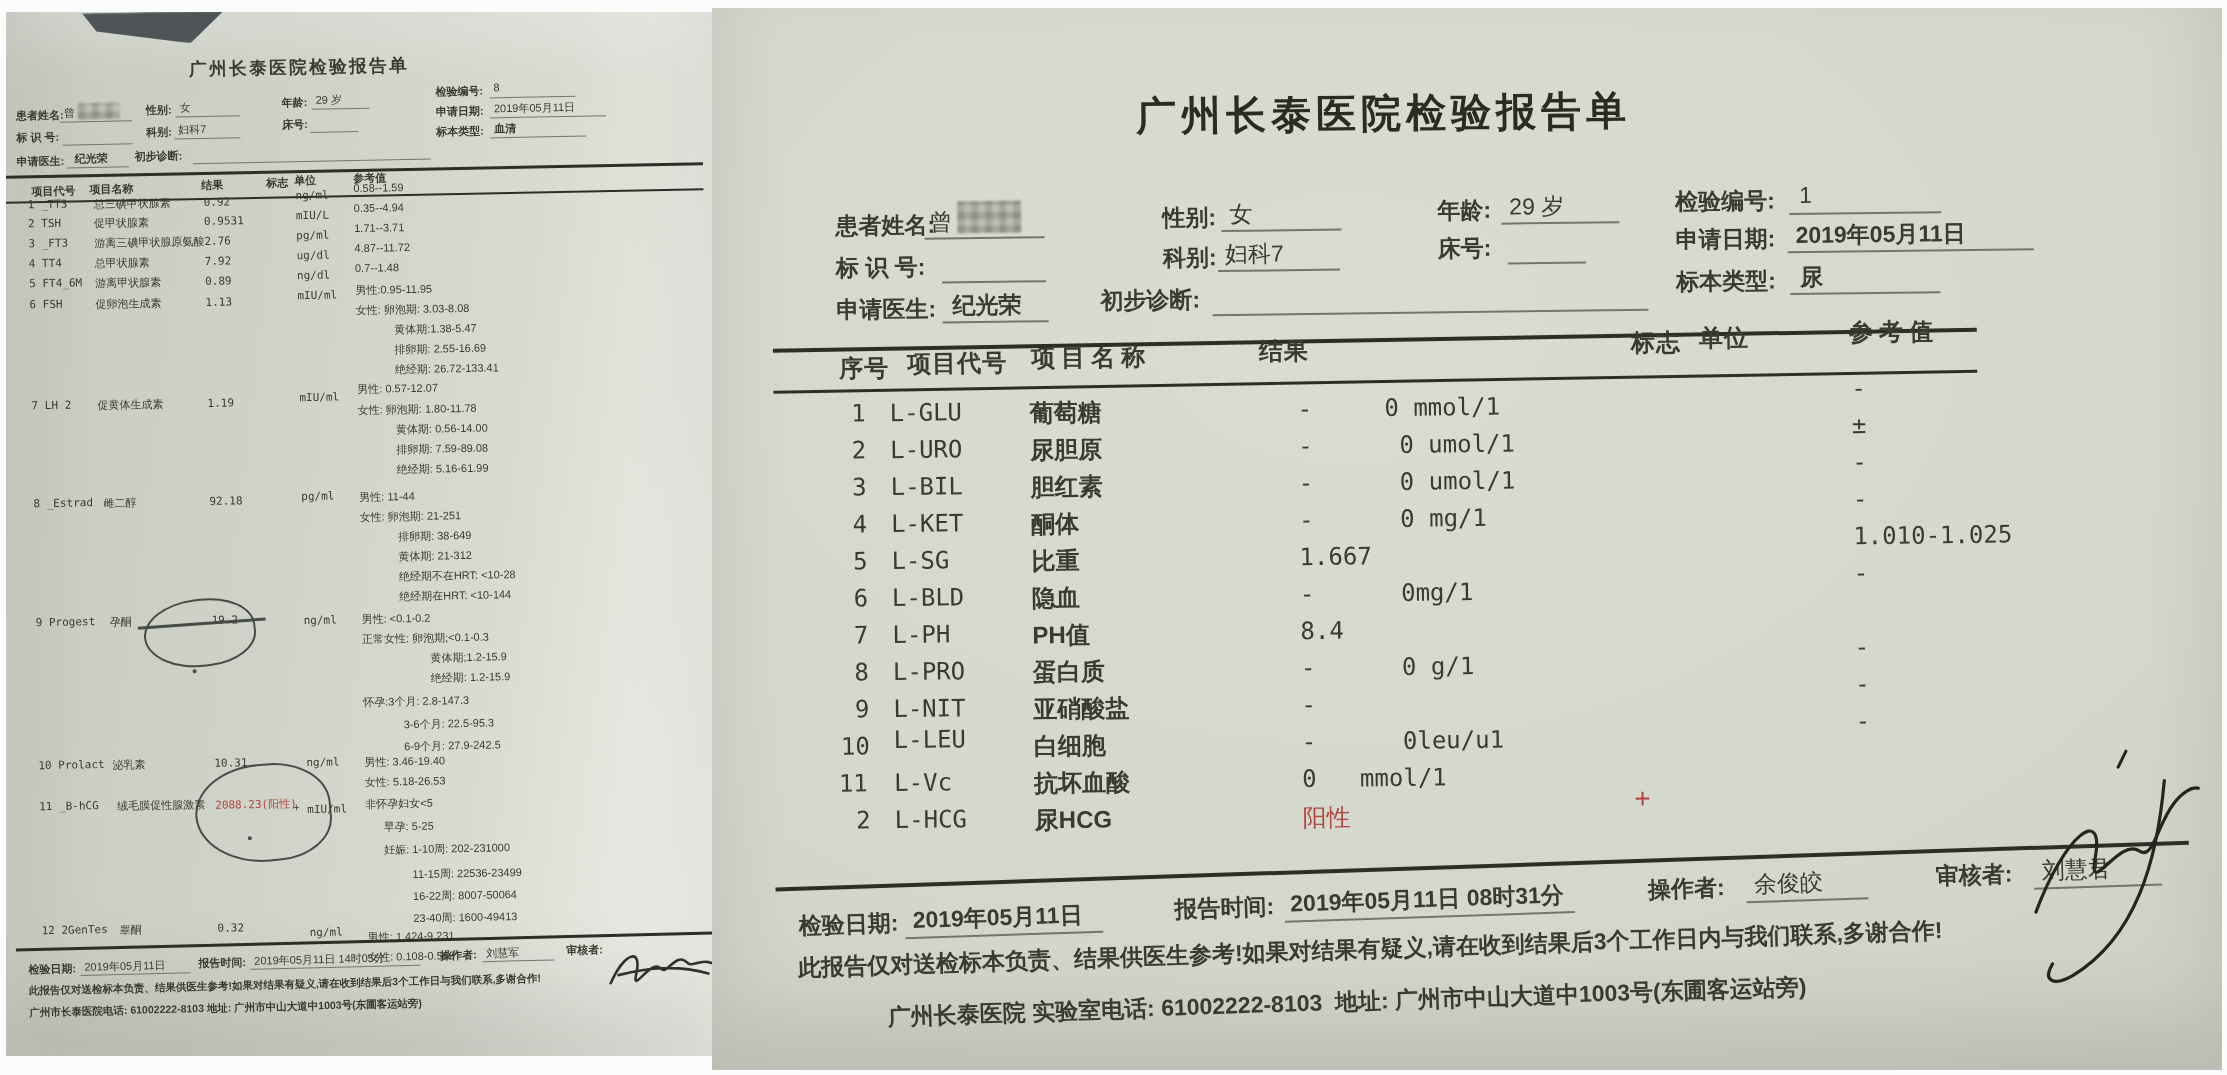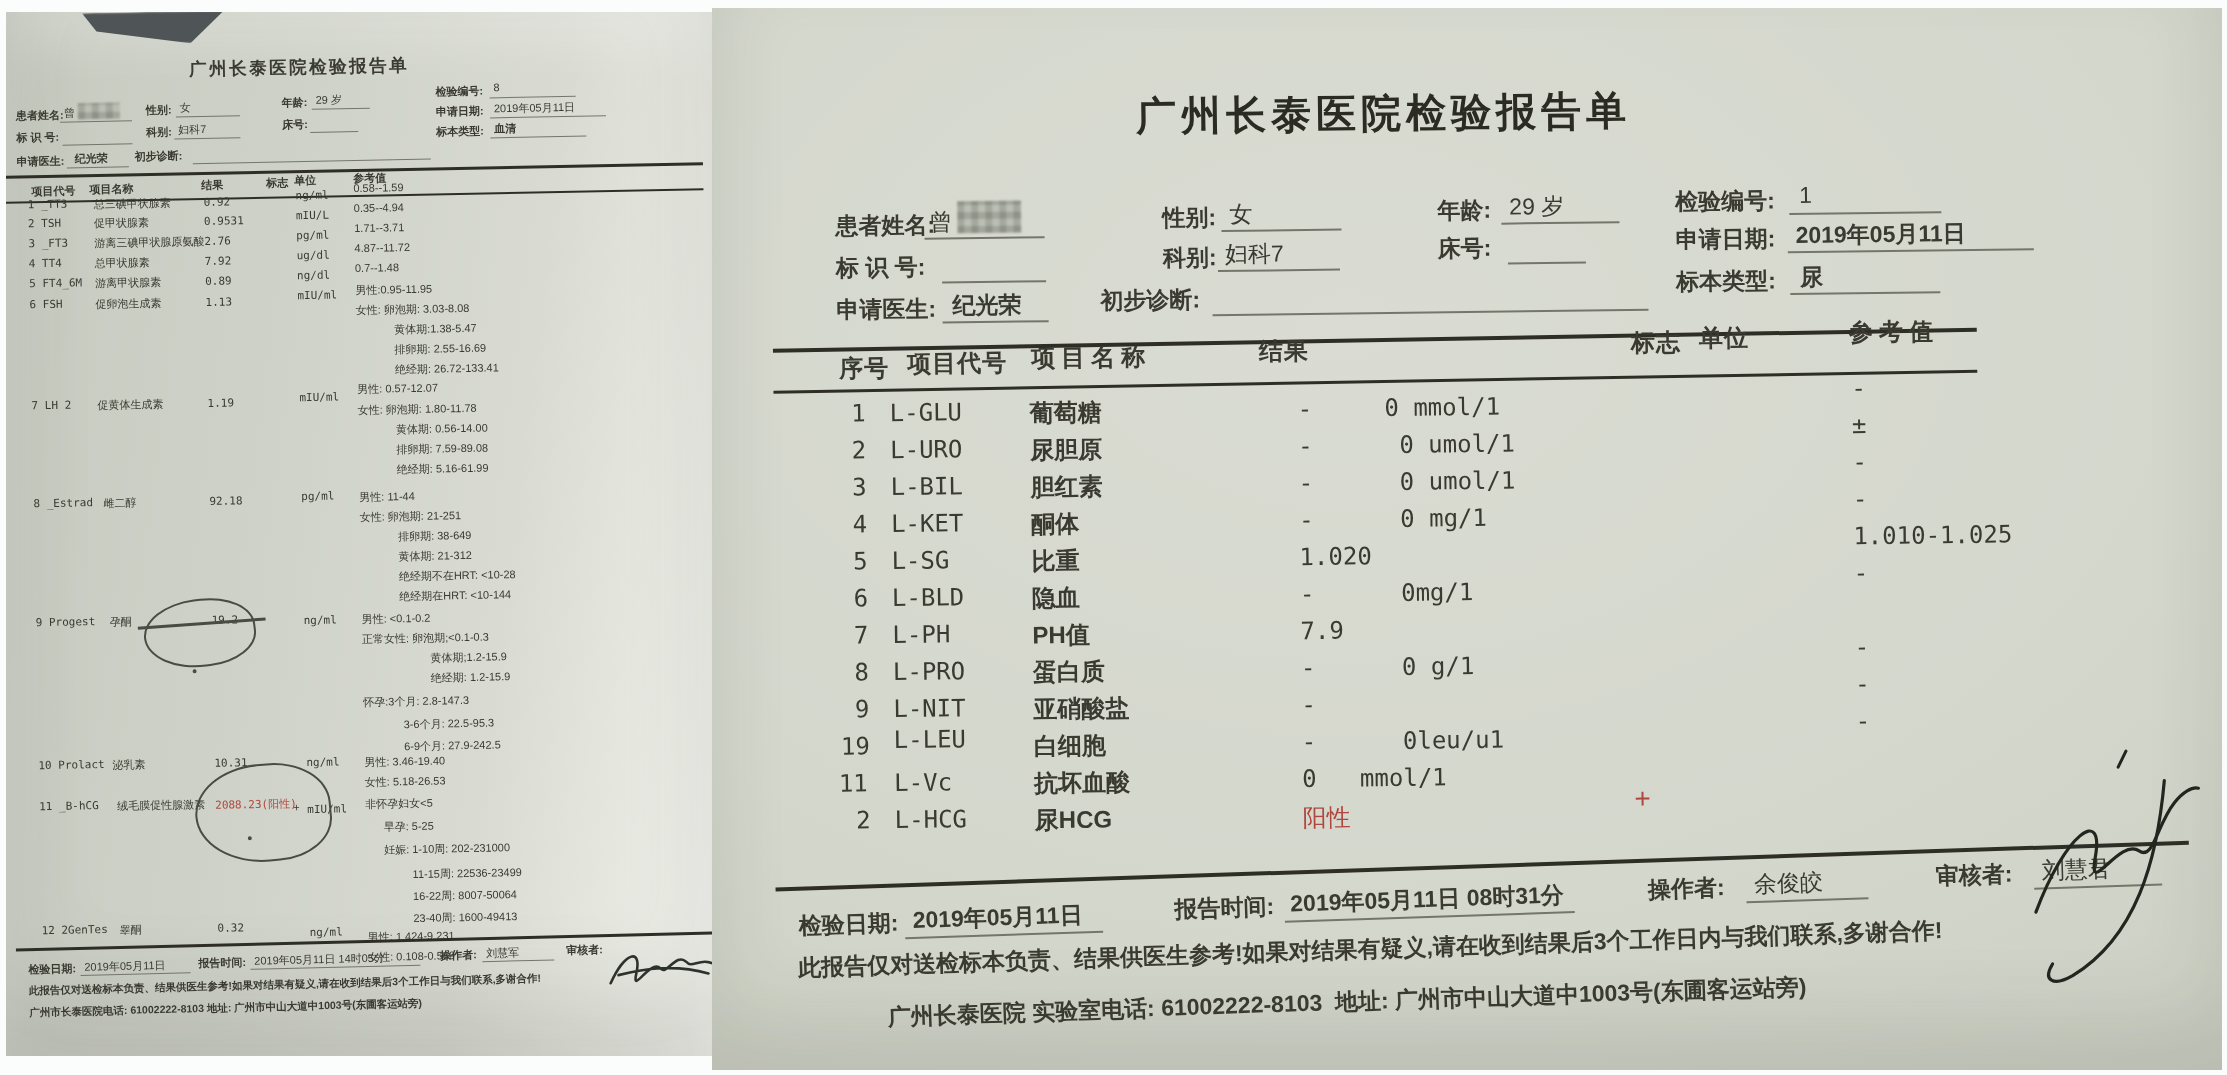--- a/index.html
+++ b/index.html
@@ -272,42 +272,42 @@
           <div class="t rt mono" style="left: 586px; top: 460px;">-      0 umol/1</div>
           <div class="t rt mono" style="left: 1140px; top: 446px;">-</div>
           <div class="t rt mono" style="left: 120px; top: 496px; width: 34px; text-align: right;">4</div>
           <div class="t rt mono" style="left: 178px; top: 496px;">L-KET</div>
           <div class="t rt" style="left: 318px; top: 496px; font-weight: bold;">酮体</div>
           <div class="t rt mono" style="left: 586px; top: 497px;">-      0 mg/1</div>
           <div class="t rt mono" style="left: 1140px; top: 483px;">-</div>
           <div class="t rt mono" style="left: 120px; top: 533px; width: 34px; text-align: right;">5</div>
           <div class="t rt mono" style="left: 178px; top: 533px;">L-SG</div>
           <div class="t rt" style="left: 318px; top: 533px; font-weight: bold;">比重</div>
-          <div class="t rt mono" style="left: 586px; top: 534px;">1.020</div>
+          <div class="t rt mono" style="left: 586px; top: 534px;">1.667</div>
           <div class="t rt mono" style="left: 1140px; top: 520px;">1.010-1.025</div>
           <div class="t rt mono" style="left: 120px; top: 570px; width: 34px; text-align: right;">6</div>
           <div class="t rt mono" style="left: 178px; top: 570px;">L-BLD</div>
           <div class="t rt" style="left: 318px; top: 570px; font-weight: bold;">隐血</div>
           <div class="t rt mono" style="left: 586px; top: 571px;">-      0mg/1</div>
           <div class="t rt mono" style="left: 1140px; top: 557px;">-</div>
           <div class="t rt mono" style="left: 120px; top: 607px; width: 34px; text-align: right;">7</div>
           <div class="t rt mono" style="left: 178px; top: 607px;">L-PH</div>
           <div class="t rt" style="left: 318px; top: 607px; font-weight: bold;">PH值</div>
-          <div class="t rt mono" style="left: 586px; top: 608px;">7.9</div>
+          <div class="t rt mono" style="left: 586px; top: 608px;">8.4</div>
           <div class="t rt mono" style="left: 120px; top: 644px; width: 34px; text-align: right;">8</div>
           <div class="t rt mono" style="left: 178px; top: 644px;">L-PRO</div>
           <div class="t rt" style="left: 318px; top: 644px; font-weight: bold;">蛋白质</div>
           <div class="t rt mono" style="left: 586px; top: 645px;">-      0 g/1</div>
           <div class="t rt mono" style="left: 1140px; top: 631px;">-</div>
           <div class="t rt mono" style="left: 120px; top: 681px; width: 34px; text-align: right;">9</div>
           <div class="t rt mono" style="left: 178px; top: 681px;">L-NIT</div>
           <div class="t rt" style="left: 318px; top: 681px; font-weight: bold;">亚硝酸盐</div>
           <div class="t rt mono" style="left: 586px; top: 682px;">-</div>
           <div class="t rt mono" style="left: 1140px; top: 668px;">-</div>
-          <div class="t rt mono" style="left: 120px; top: 718px; width: 34px; text-align: right;">19</div>
+          <div class="t rt mono" style="left: 120px; top: 718px; width: 34px; text-align: right;">10</div>
           <div class="t rt mono" style="left: 178px; top: 712px;">L-LEU</div>
           <div class="t rt" style="left: 318px; top: 718px; font-weight: bold;">白细胞</div>
           <div class="t rt mono" style="left: 586px; top: 719px;">-      0leu/u1</div>
           <div class="t rt mono" style="left: 1140px; top: 705px;">-</div>
           <div class="t rt mono" style="left: 120px; top: 755px; width: 34px; text-align: center;">11</div>
           <div class="t rt mono" style="left: 178px; top: 755px;">L-Vc</div>
           <div class="t rt" style="left: 318px; top: 755px; font-weight: bold;">抗坏血酸</div>
           <div class="t rt mono" style="left: 586px; top: 756px;">0   mmol/1</div>
           <div class="t rt mono" style="left: 120px; top: 792px; width: 34px; text-align: right;">2</div>
           <div class="t rt mono" style="left: 178px; top: 792px;">L-HCG</div>

